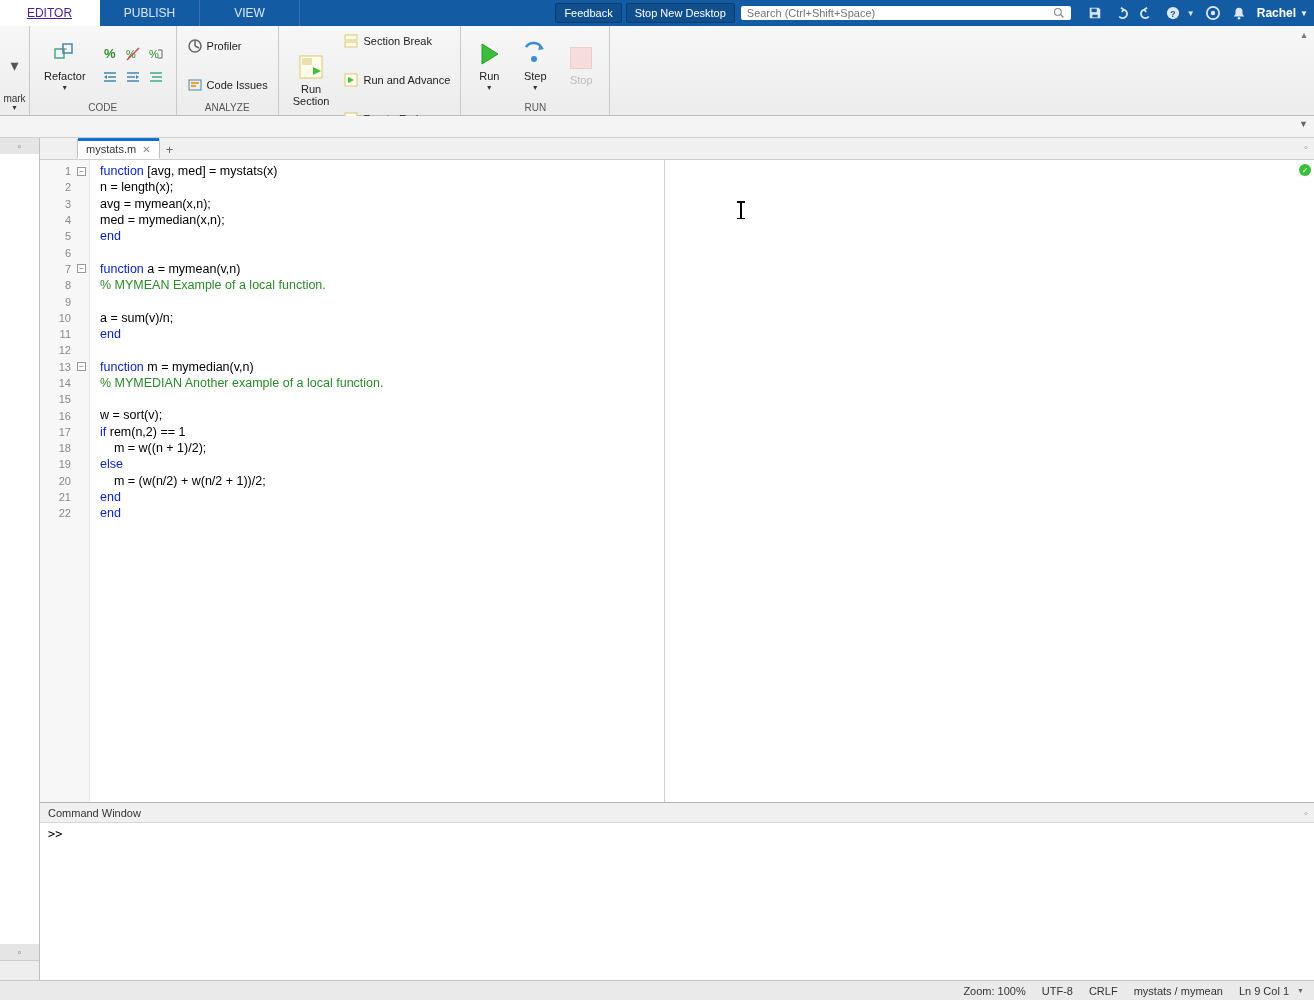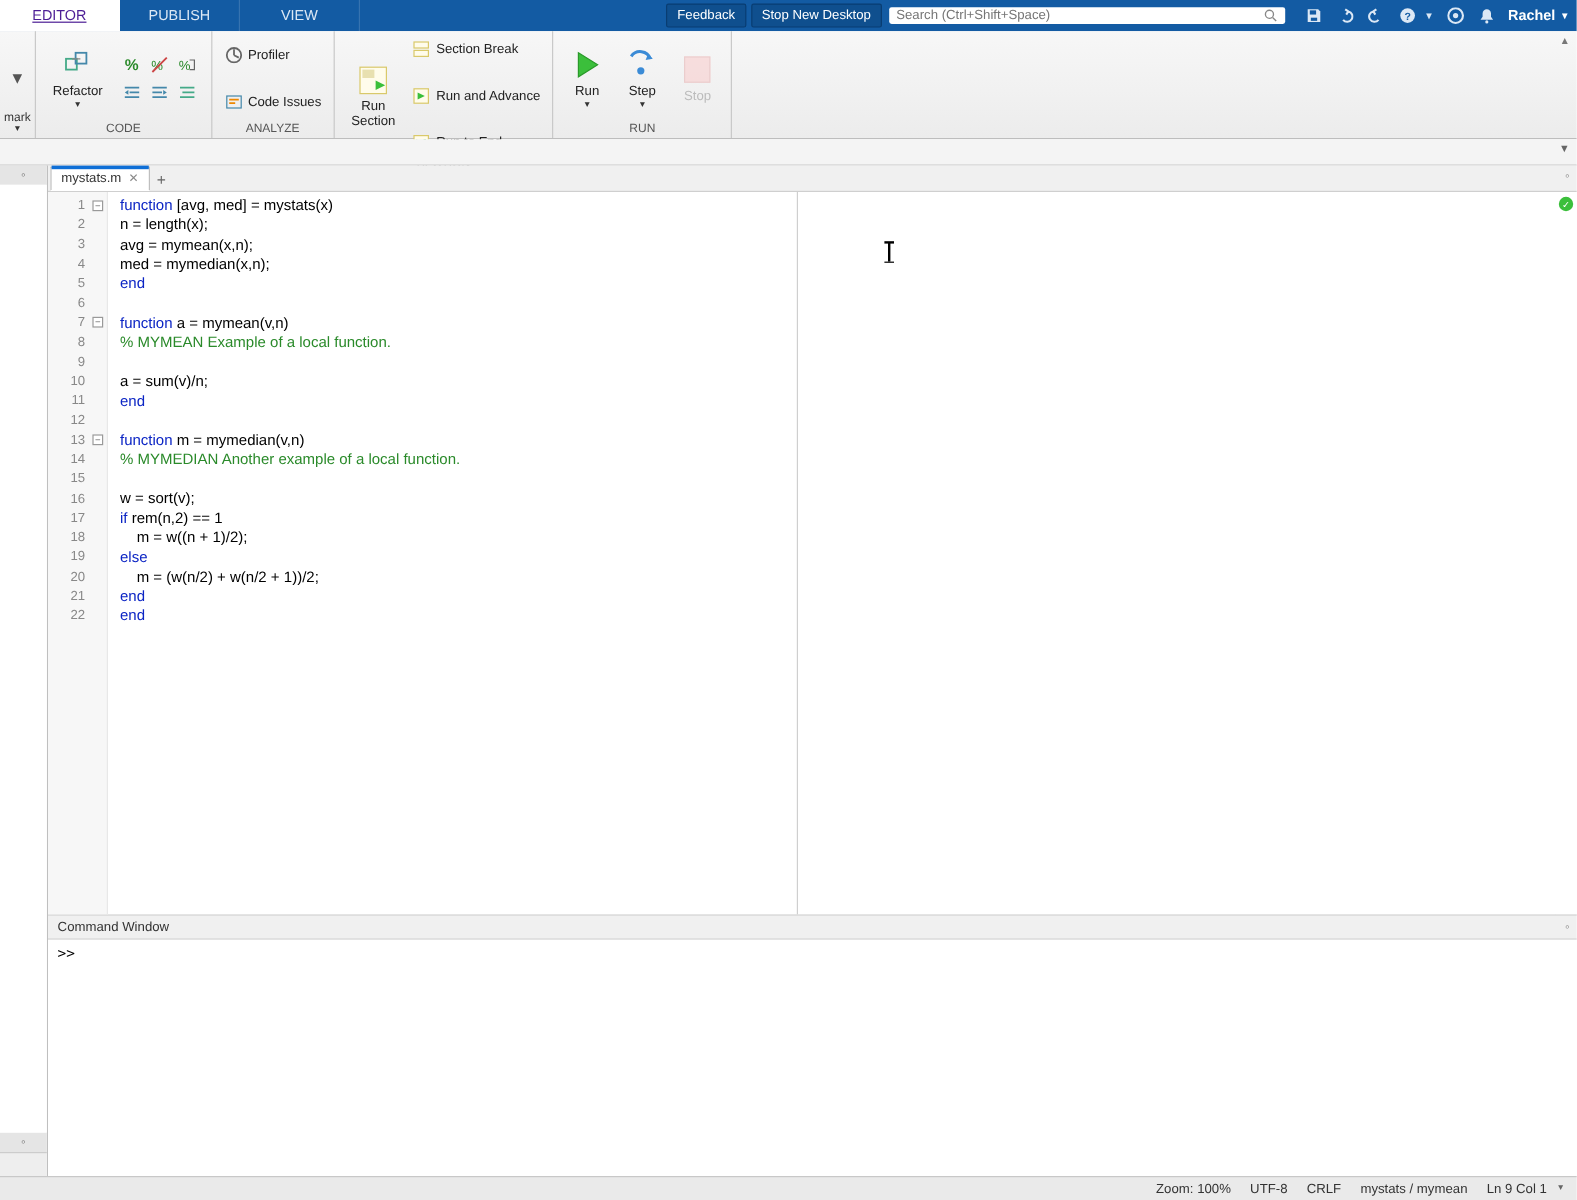--- a/index.html
+++ b/index.html
@@ -174,20 +174,21 @@
   display:flex;
   align-items:center;
   gap:6px;
   padding:0 8px;
   background:#fff;
   border:1px solid #bfbfbf;
   border-bottom:1px solid #fff;
   font-size:11px;
   color:#333;
   position:relative;
+  margin-left:35px;
 }
 .file-tab::before {
   content:"";
   position:absolute;
   left:0; top:-2px; right:0; height:3px;
   background:#0f6fd6;
 }
 .file-tab .close-x { color:#888; font-size:10px;}
 .new-file-tab {
   width:20px; height:20px;
@@ -276,21 +277,21 @@
 }
 .code-ok-dot {
   width:12px; height:12px; border-radius:50%;
   background:#3bbf3b;
   display:flex; align-items:center; justify-content:center;
   color:#fff; font-size:8px;
 }
 
 
 .cmd-window {
-  height:218px;
+  height:178px;
   border-top:1px solid #b5b5b5;
   display:flex;
   flex-direction:column;
   background:#fff;
 }
 .cmd-title {
   height:20px;
   background:#f0f0f0;
   border-bottom:1px solid #d6d6d6;
   display:flex;

